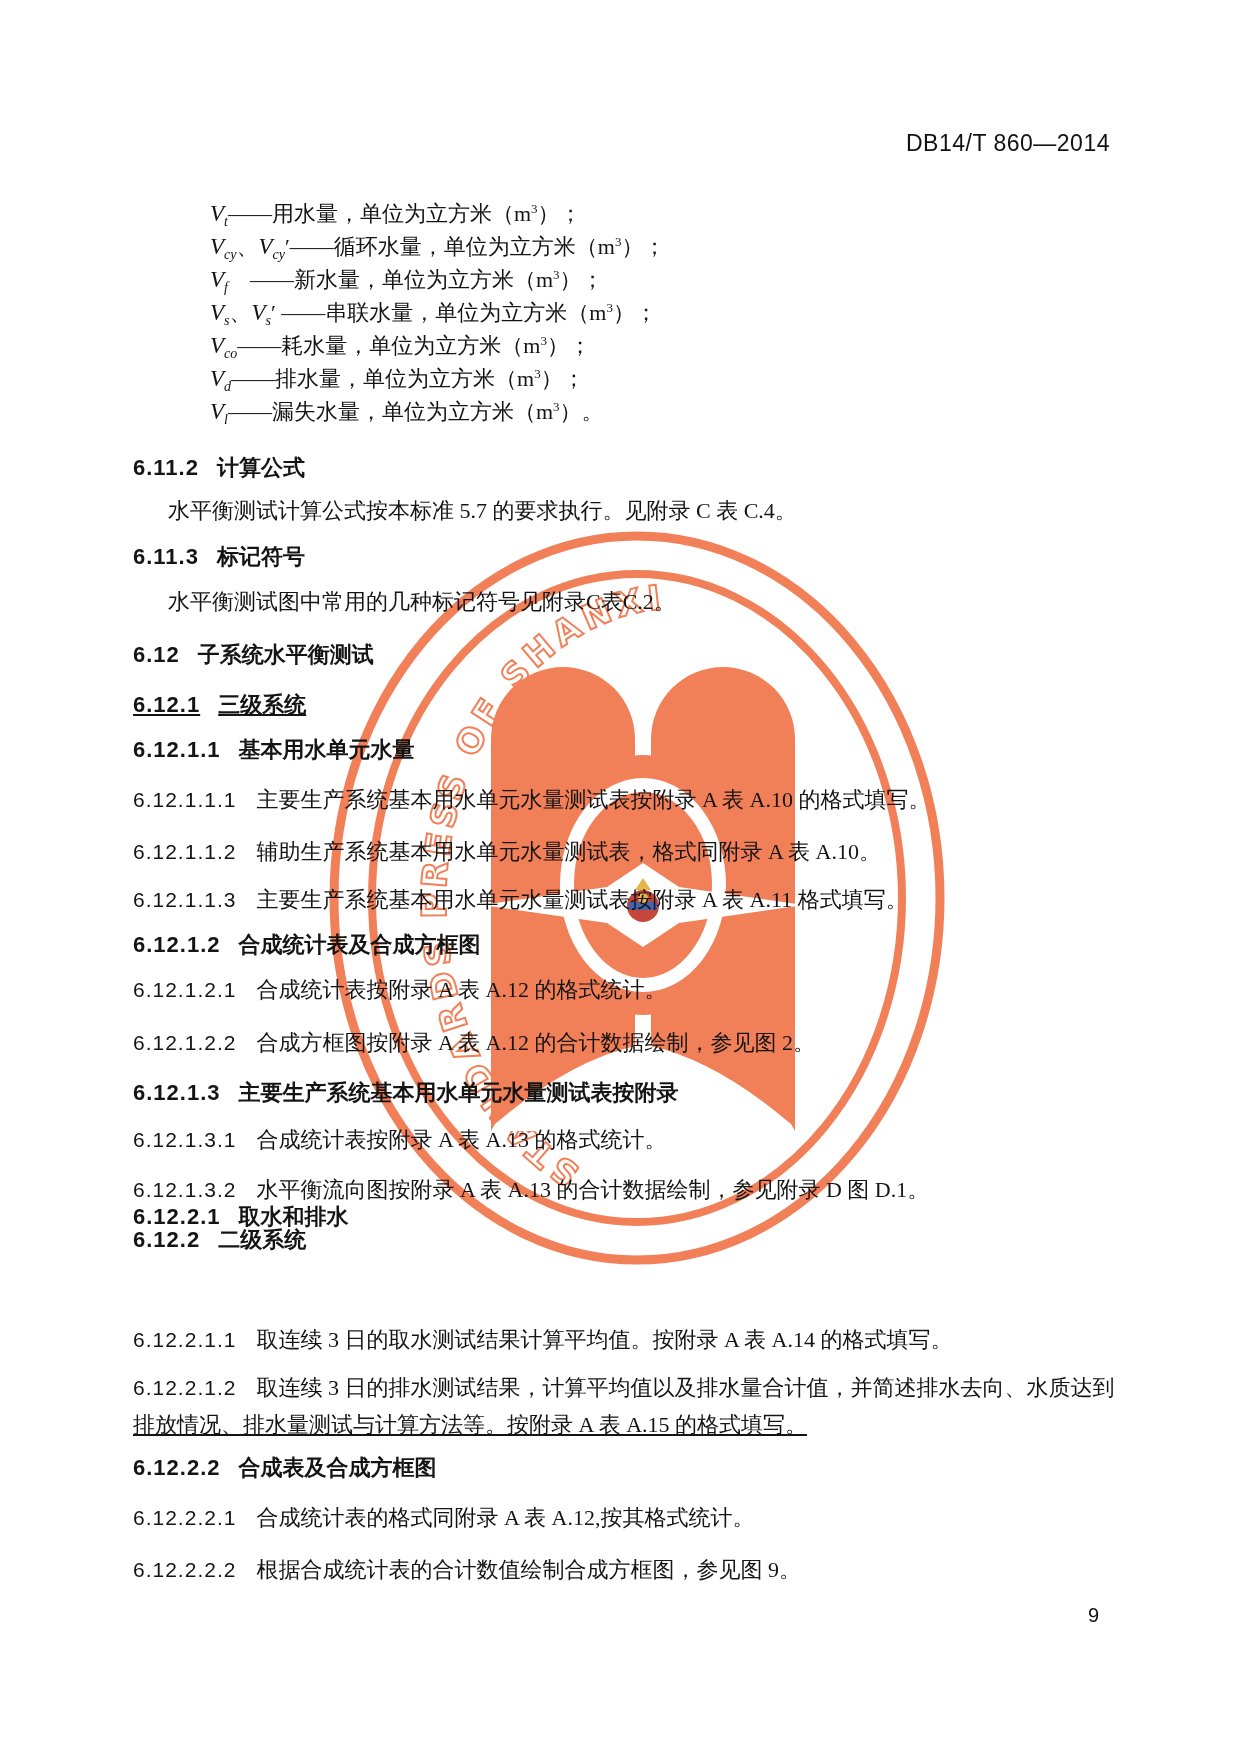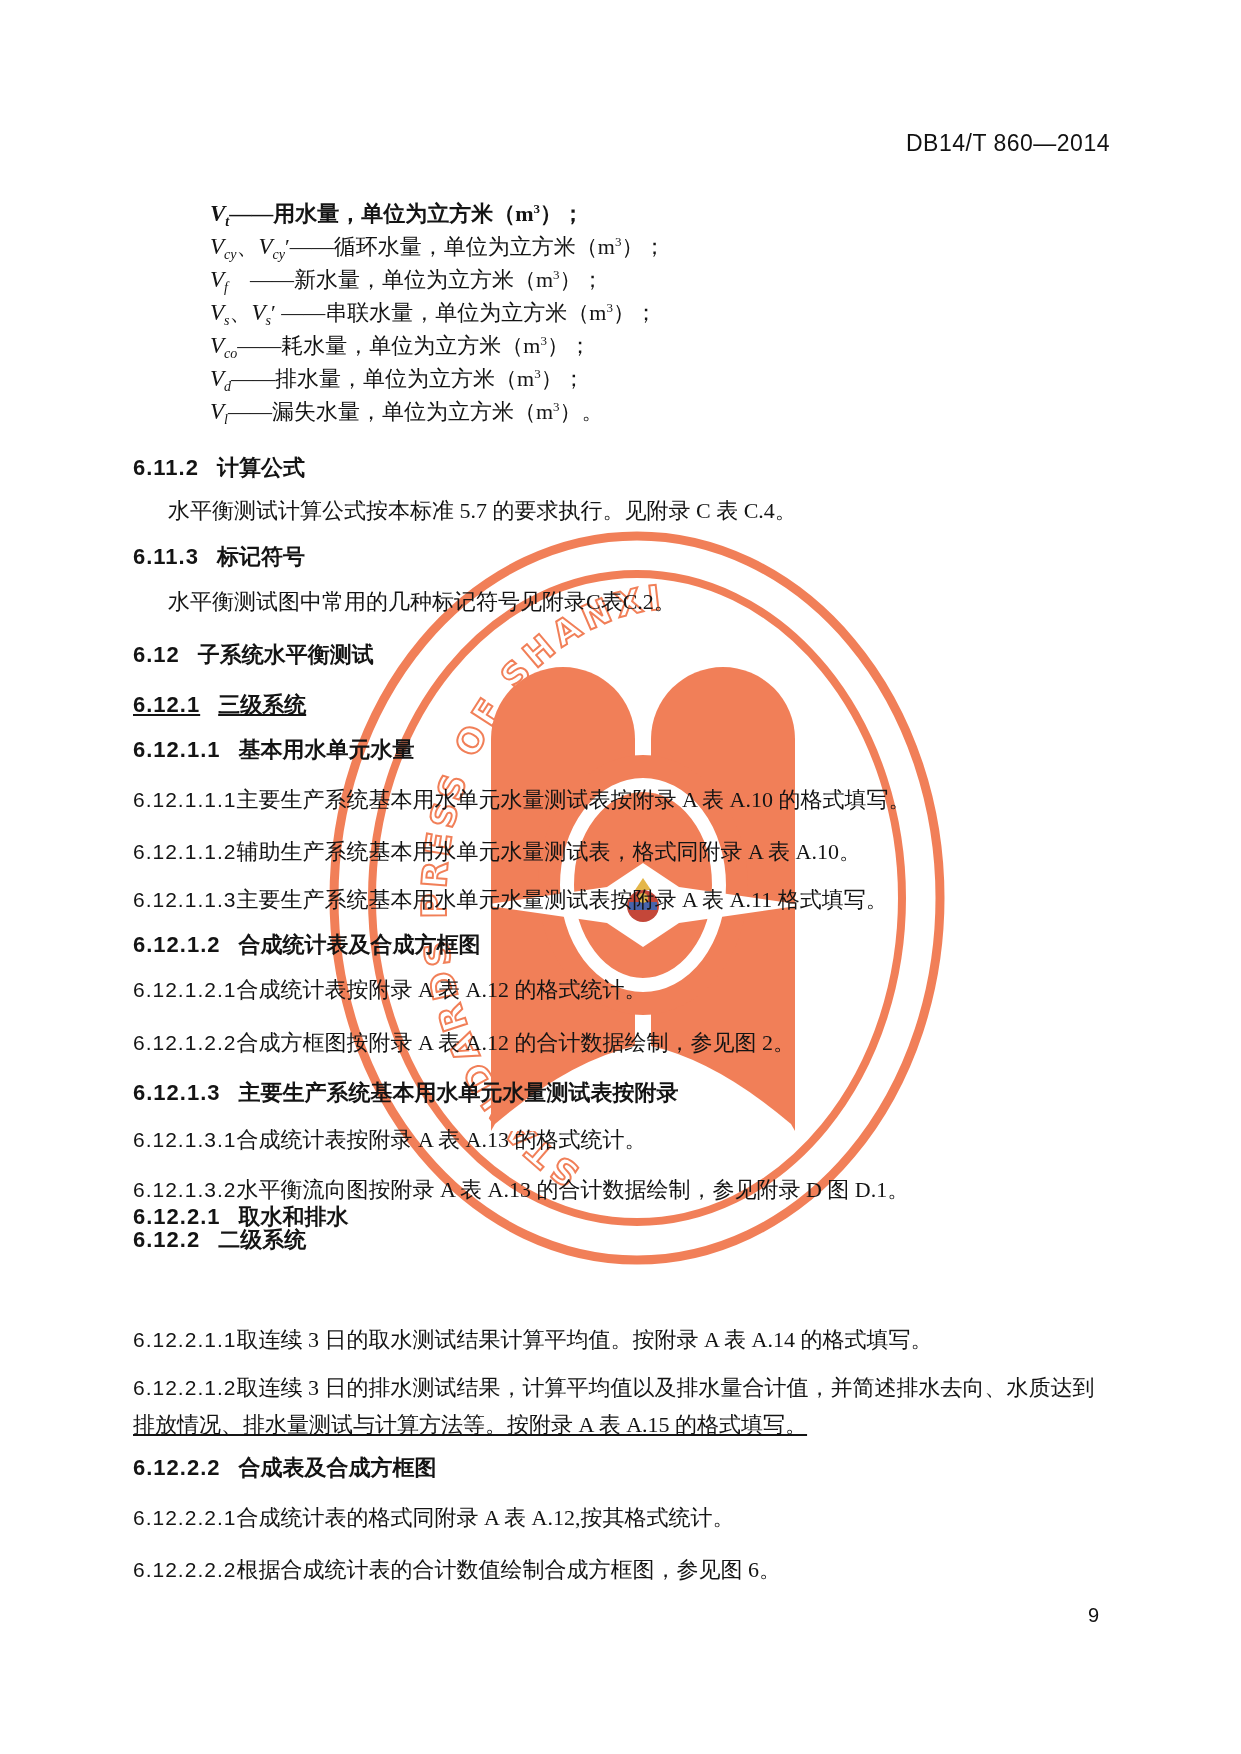--- a/index.html
+++ b/index.html
@@ -11,21 +11,21 @@
         font-family:"Liberation Sans","DejaVu Sans",sans-serif;font-size:20px;color:#111;}
   .stamp-wrap{position:absolute;left:317px;top:518px;width:640px;height:760px;z-index:1;opacity:0.93;}
   .content{position:absolute;inset:0;z-index:2;padding-left:16px;}
   .def-line{position:absolute;left:210px;height:28px;line-height:28px;font-size:22px;white-space:nowrap;color:#141414;}
   .def-line .vsym{font-style:italic;font-family:"Liberation Serif","DejaVu Serif",serif;font-size:23px;}
   .def-line sub{font-style:italic;font-size:14px;line-height:0;}
   .content sup{font-size:13px;line-height:0;}
   .line{position:absolute;height:30px;line-height:30px;font-size:22px;white-space:nowrap;color:#141414;}
   .line.h{font-family:"Liberation Sans","DejaVu Sans",sans-serif;font-weight:bold;font-size:22px;}
   .line.h .num{margin-right:18px;letter-spacing:1px;}
-  .line.pn .num{font-family:"Liberation Sans","DejaVu Sans",sans-serif;font-size:21px;letter-spacing:1px;}
+  .line.pn .num{font-family:"Liberation Sans","DejaVu Sans",sans-serif;font-size:21px;margin-right:20px;letter-spacing:1px;}
   .line.p{left:168px;}
   .line.pn,.line.h,.line.cont{left:133px;}
   .stamp-letters{font-family:"DejaVu Sans","Liberation Sans",sans-serif;font-weight:bold;font-size:34px;letter-spacing:5px;}
 </style>
 </head>
 <body>
 
 <div class="page">
 
   <div class="stamp-wrap">
@@ -61,21 +61,21 @@
 
         <path d="M318,528 Q252,543 178,606 L174,613 L318,613 Z" fill="#ffffff"></path>
         <path d="M334,528 Q400,543 474,606 L478,613 L334,613 Z" fill="#ffffff"></path>
       </g>
     </svg>
   </div>
 
   <div class="content">
     <div class="doc-header">DB14/T 860—2014</div>
     <div id="defs-host">
-        <div class="def-line" style="top: 200px; font-weight: bold;"><span class="vsym">V</span><sub>t</sub><span>——用水量，单位为立方米（m</span><sup>3</sup><span>）；</span></div>
+        <div class="def-line" style="top: 200px;"><span class="vsym">V</span><sub>t</sub><span>——用水量，单位为立方米（m</span><sup>3</sup><span>）；</span></div>
         <div class="def-line" style="top: 233px;"><span class="vsym">V</span><sub>cy</sub><span>、</span><span class="vsym">V</span><sub>cy</sub><span>′——循环水量，单位为立方米（m</span><sup>3</sup><span>）；</span></div>
         <div class="def-line" style="top: 266px;"><span class="vsym">V</span><sub>f</sub><span>　——新水量，单位为立方米（m</span><sup>3</sup><span>）；</span></div>
         <div class="def-line" style="top: 299px;"><span class="vsym">V</span><sub>s</sub><span>、</span><span class="vsym">V</span><sub>s</sub><span>′ ——串联水量，单位为立方米（m</span><sup>3</sup><span>）；</span></div>
         <div class="def-line" style="top: 332px;"><span class="vsym">V</span><sub>co</sub><span>——耗水量，单位为立方米（m</span><sup>3</sup><span>）；</span></div>
         <div class="def-line" style="top: 365px;"><span class="vsym">V</span><sub>d</sub><span>——排水量，单位为立方米（m</span><sup>3</sup><span>）；</span></div>
         <div class="def-line" style="top: 398px;"><span class="vsym">V</span><sub>l</sub><span>——漏失水量，单位为立方米（m</span><sup>3</sup><span>）。</span></div>
       </div>
     <div id="sections-host">
         <div class="line h" style="top: 453px;"><span class="num">6.11.2</span><span class="txt">计算公式</span></div>
         <div class="line p" style="top: 496px;"><span class="txt">水平衡测试计算公式按本标准 5.7 的要求执行。见附录 C 表 C.4。</span></div>
@@ -93,18 +93,18 @@
         <div class="line h" style="top: 1078px;"><span class="num">6.12.1.3</span><span class="txt">主要生产系统基本用水单元水量测试表按附录</span></div>
         <div class="line pn" style="top: 1125px;"><span class="num">6.12.1.3.1</span><span class="txt">合成统计表按附录 A 表 A.13 的格式统计。</span></div>
         <div class="line pn" style="top: 1175px;"><span class="num">6.12.1.3.2</span><span class="txt">水平衡流向图按附录 A 表 A.13 的合计数据绘制，参见附录 D 图 D.1。</span></div>
         <div class="line h" style="top: 1225px;"><span class="num">6.12.2</span><span class="txt">二级系统</span></div>
         <div class="line h" style="top: 1202px;"><span class="num">6.12.2.1</span><span class="txt">取水和排水</span></div>
         <div class="line pn" style="top: 1325px;"><span class="num">6.12.2.1.1</span><span class="txt">取连续 3 日的取水测试结果计算平均值。按附录 A 表 A.14 的格式填写。</span></div>
         <div class="line pn" style="top: 1373px;"><span class="num">6.12.2.1.2</span><span class="txt">取连续 3 日的排水测试结果，计算平均值以及排水量合计值，并简述排水去向、水质达到</span></div>
         <div class="line cont" style="top: 1410px; text-decoration: underline;"><span class="txt">排放情况、排水量测试与计算方法等。按附录 A 表 A.15 的格式填写。</span></div>
         <div class="line h" style="top: 1453px;"><span class="num">6.12.2.2</span><span class="txt">合成表及合成方框图</span></div>
         <div class="line pn" style="top: 1503px;"><span class="num">6.12.2.2.1</span><span class="txt">合成统计表的格式同附录 A 表 A.12,按其格式统计。</span></div>
-        <div class="line pn" style="top: 1555px;"><span class="num">6.12.2.2.2</span><span class="txt">根据合成统计表的合计数值绘制合成方框图，参见图 6。</span></div>
+        <div class="line pn" style="top: 1555px;"><span class="num">6.12.2.2.2</span><span class="txt">根据合成统计表的合计数值绘制合成方框图，参见图 9。</span></div>
       </div>
     <div class="page-number">9</div>
   </div>
 
 </div>
 
 </body></html>

